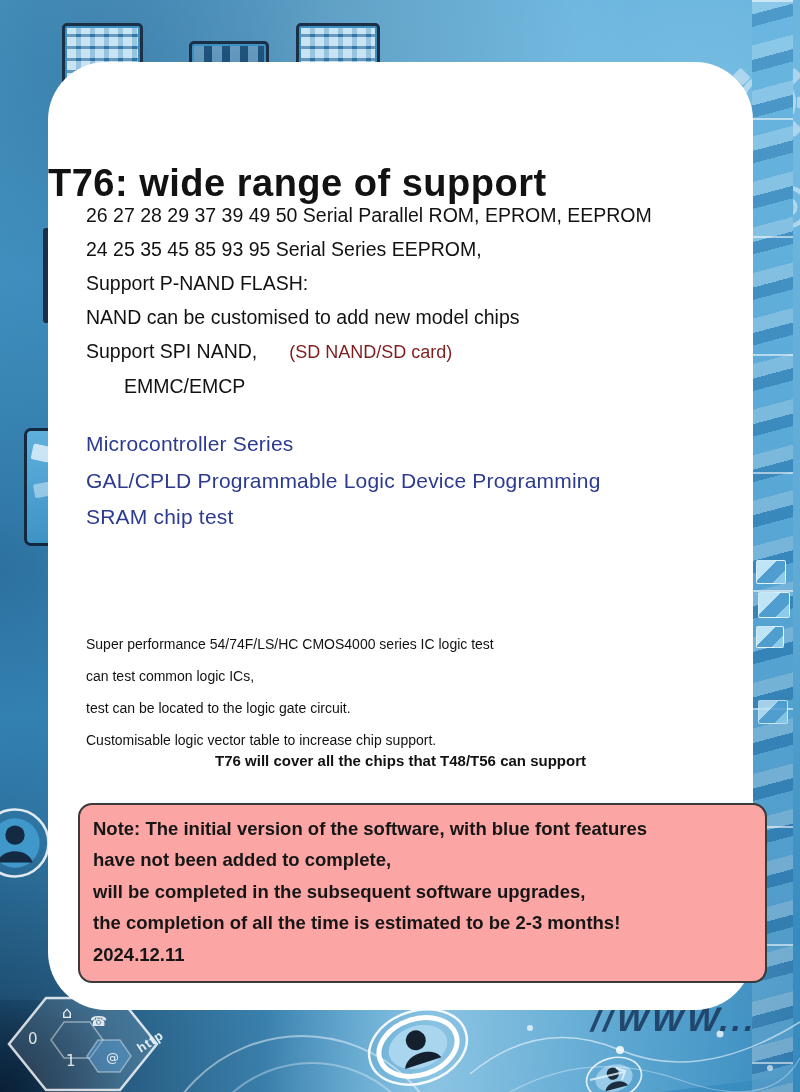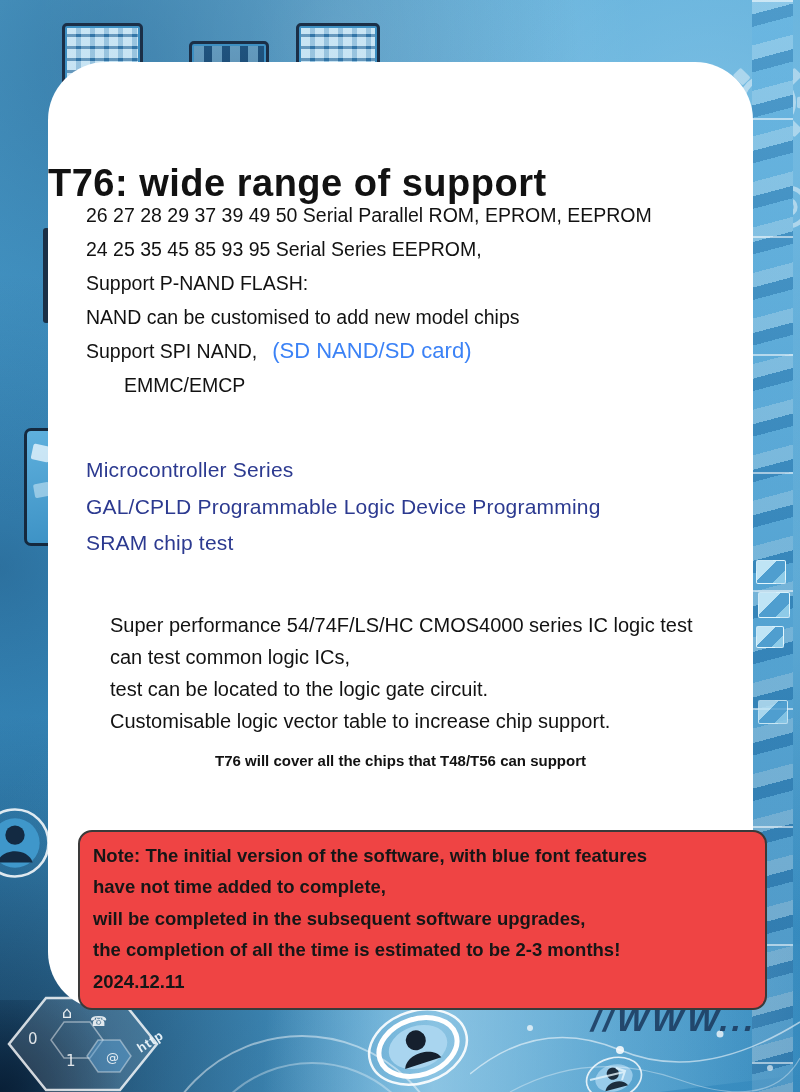--- a/index.html
+++ b/index.html
@@ -61,28 +61,28 @@
   .net-lines{position:absolute;left:470px;top:988px;}
   .corner-dark{position:absolute;left:0;top:1000px;width:150px;height:92px;
     background:radial-gradient(circle at 0% 100%, rgba(6,26,48,0.85), transparent 70%);}
 
   
   .card{position:absolute;left:48px;top:62px;width:705px;height:948px;background:#ffffff;border-radius:58px;}
   .page-title{position:absolute;left:0;right:0;top:100px;margin:0;text-align:left;
     font-size:38px;font-weight:bold;color:#121212;letter-spacing:.5px;}
   .block{position:absolute;left:38px;right:26px;font-weight:normal;color:#121212;}
   .block-support{top:136px;font-size:19.5px;line-height:34px;}
-  .blue-note{color:#3b82f6;font-size:22px;margin-left:15px;}
+  .blue-note{color:#7f1d1d;font-size:18px;margin-left:32px;}
   .indent{padding-left:6px;margin-left:32px;}
-  .block-blue{top:390px;font-size:21px;line-height:36.5px;color:#2c3a90;letter-spacing:.2px;}
-  .block-logic{top:547px;font-size:20px;line-height:32px;margin-left:24px;}
+  .block-blue{top:364px;font-size:21px;line-height:36.5px;color:#2c3a90;letter-spacing:.2px;}
+  .block-logic{top:566px;font-size:14px;line-height:32px;}
   .coverage{position:absolute;left:0;right:0;top:690px;height:32px;text-align:center;
     font-size:15px;font-weight:bold;color:#121212;}
-  .note-box{position:absolute;left:30px;top:768px;width:660px;height:168px;
-    border:2px solid #3a3a3a;border-radius:14px;background:#ef4444;
+  .note-box{position:absolute;left:30px;top:741px;width:660px;height:168px;
+    border:2px solid #3a3a3a;border-radius:14px;background:#fca5a5;
     padding:8px 12px 0 13px;box-sizing:content-box;
     font-size:18.5px;font-weight:bold;color:#161616;line-height:31.4px;}
 </style>
 </head>
 <body>
 
 <div class="stage">
 
   <div class="bg-base"></div>
 
@@ -213,20 +213,20 @@
       <div>Super performance 54/74F/LS/HC CMOS4000 series IC logic test</div>
       <div>can test common logic ICs,</div>
       <div>test can be located to the logic gate circuit.</div>
       <div>Customisable logic vector table to increase chip support.</div>
     </div>
 
     <div class="coverage">T76 will cover all the chips that T48/T56 can support</div>
 
     <div class="note-box">
       <div>Note: The initial version of the software, with blue font features</div>
-      <div>have not time added to complete,</div>
+      <div>have not been added to complete,</div>
       <div>will be completed in the subsequent software upgrades,</div>
       <div>the completion of all the time is estimated to be 2-3 months!</div>
       <div>2024.12.11</div>
     </div>
 
   </div>
 </div>
 
 </body></html>

